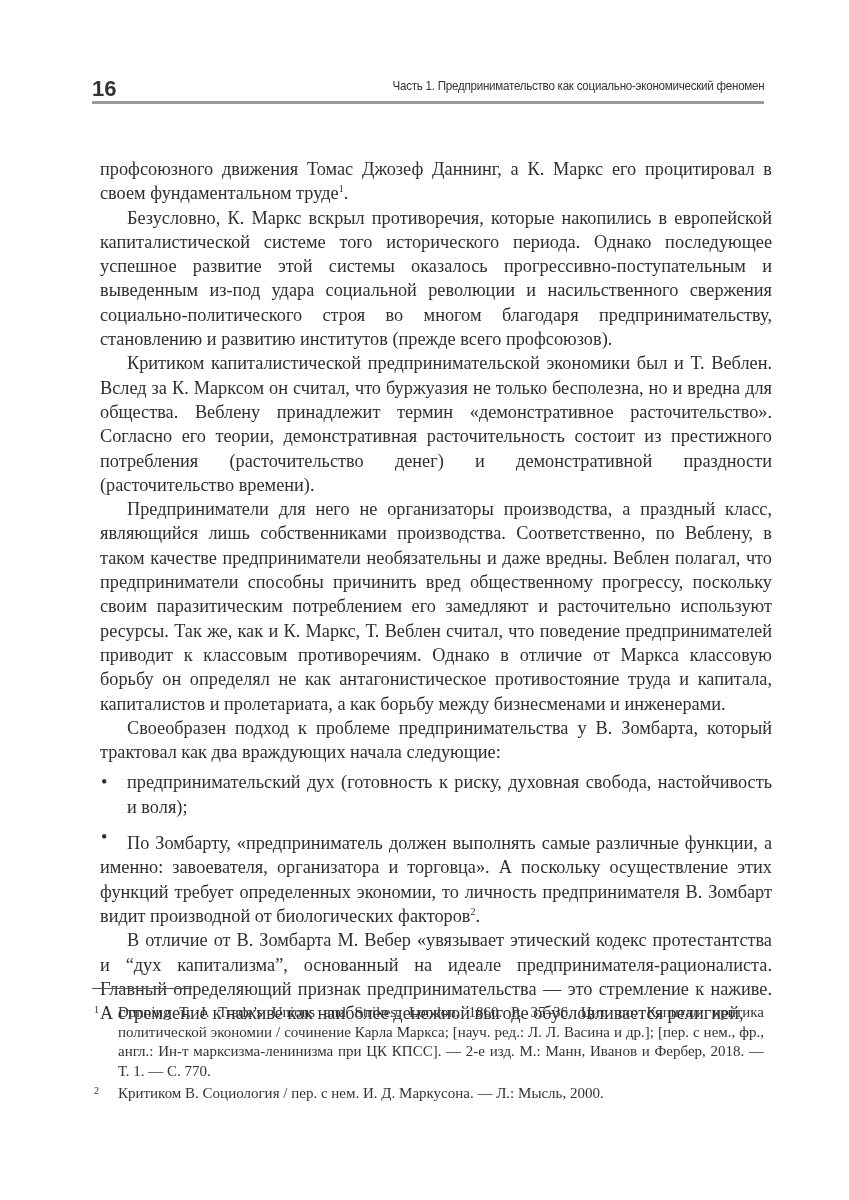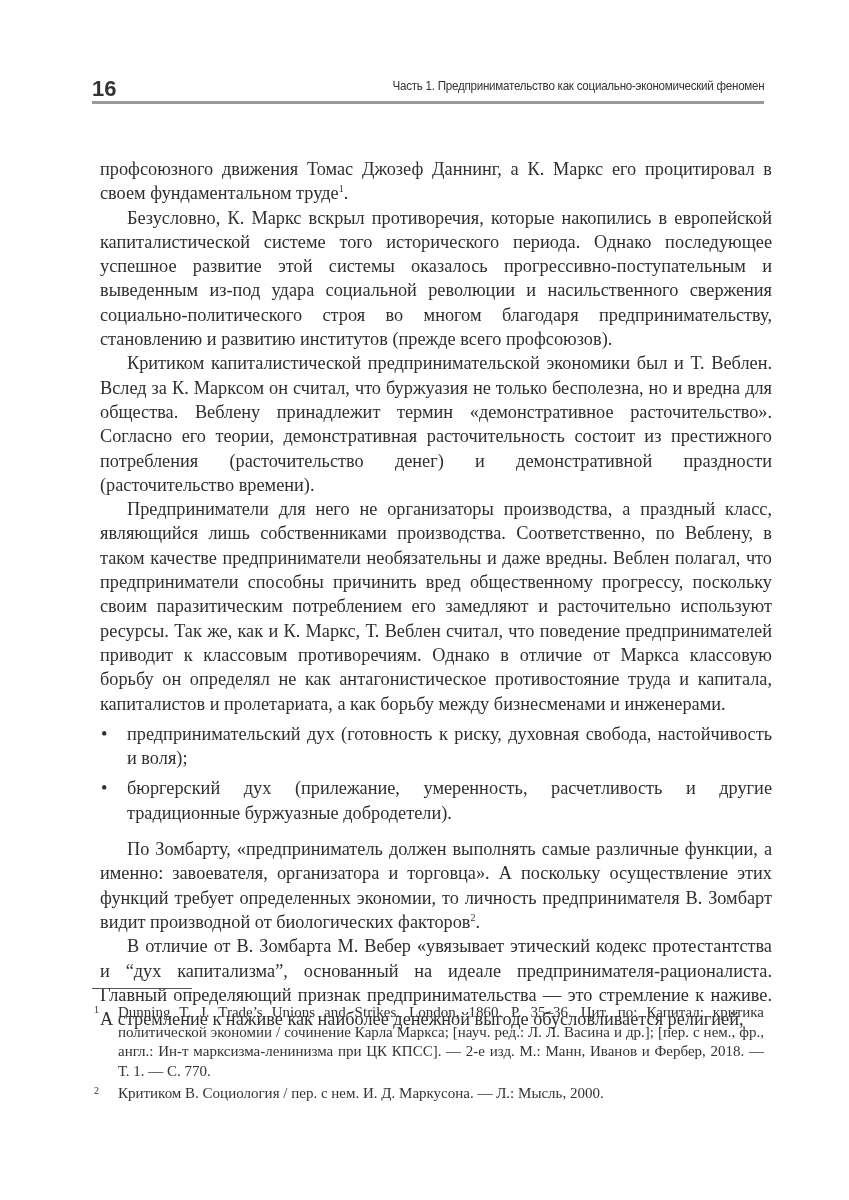--- a/index.html
+++ b/index.html
@@ -37,23 +37,24 @@
     <span class="page-number">16</span>
     <span class="chapter-title">Часть 1. Предпринимательство как социально-экономический феномен</span>
   </div>
   <div class="head-rule"></div>
 
   <div class="body-text">
     <p class="noindent"><span>профсоюзного движения Томас Джозеф Даннинг, а К. Маркс его процитировал в своем фундаментальном труде</span><sup>1</sup><span>.</span></p>
     <p>Безусловно, К. Маркс вскрыл противоречия, которые накопились в европейской капиталистической системе того исторического периода. Однако последующее успешное развитие этой системы оказалось прогрессивно-поступательным и выведенным из-под удара социальной революции и насильственного свержения социально-политического строя во многом благодаря предпринимательству, становлению и развитию институтов (прежде всего профсоюзов).</p>
     <p>Критиком капиталистической предпринимательской экономики был и Т. Веблен. Вслед за К. Марксом он считал, что буржуазия не только бесполезна, но и вредна для общества. Веблену принадлежит термин «демонстративное расточительство». Согласно его теории, демонстративная расточительность состоит из престижного потребления (расточительство денег) и демонстративной праздности (расточительство времени).</p>
     <p>Предприниматели для него не организаторы производства, а праздный класс, являющийся лишь собственниками производства. Соответственно, по Веблену, в таком качестве предприниматели необязательны и даже вредны. Веблен полагал, что предприниматели способны причинить вред общественному прогрессу, поскольку своим паразитическим потреблением его замедляют и расточительно используют ресурсы. Так же, как и К. Маркс, Т. Веблен считал, что поведение предпринимателей приводит к классовым противоречиям. Однако в отличие от Маркса классовую борьбу он определял не как антагонистическое противостояние труда и капитала, капиталистов и пролетариата, а как борьбу между бизнесменами и инженерами.</p>
+    <p>Своеобразен подход к проблеме предпринимательства у В. Зомбарта, который трактовал как два враждующих начала следующие:</p>
     <ul class="bullets">
       <li><span class="bullet">•</span><span>предпринимательский дух (готовность к риску, духовная свобода, настойчивость и воля);</span></li>
-      <li><span class="bullet">•</span><span>бюргерский дух (прилежание, умеренность, расчетливость и другие традиционные буржуазные добродетели).</span></li>
+      <li><span class="bullet">•</span></li>
     </ul>
     <p><span>По Зомбарту, «предприниматель должен выполнять самые различные функции, а именно: завоевателя, организатора и торговца». А поскольку осуществление этих функций требует определенных экономии, то личность предпринимателя В. Зомбарт видит производной от биологических факторов</span><sup>2</sup><span>.</span></p>
     <p>В отличие от В. Зомбарта М. Вебер «увязывает этический кодекс протестантства и “дух капитализма”, основанный на идеале предпринимателя-рационалиста. Главный определяющий признак предпринимательства — это стремление к наживе. А стремление к наживе как наиболее денежной выгоде обусловливается религией,</p>
   </div>
 
   <div class="footnote-rule"></div>
 
   <div class="footnotes">
     <div class="fn">
       <span class="fn-num">1</span><span class="fn-author">Dunning T. J.</span><span> Trade’s Unions and Strikes. London, 1860. P. 35–36. Цит. по: Капитал: критика политической экономии / сочинение Карла Маркса; [науч. ред.: Л. Л. Васина и др.]; [пер. с нем., фр., англ.: Ин-т марксизма-ленинизма при ЦК КПСС]. — 2-е изд. М.: Манн, Иванов и Фербер, 2018. — Т. 1. — С. 770.</span>

